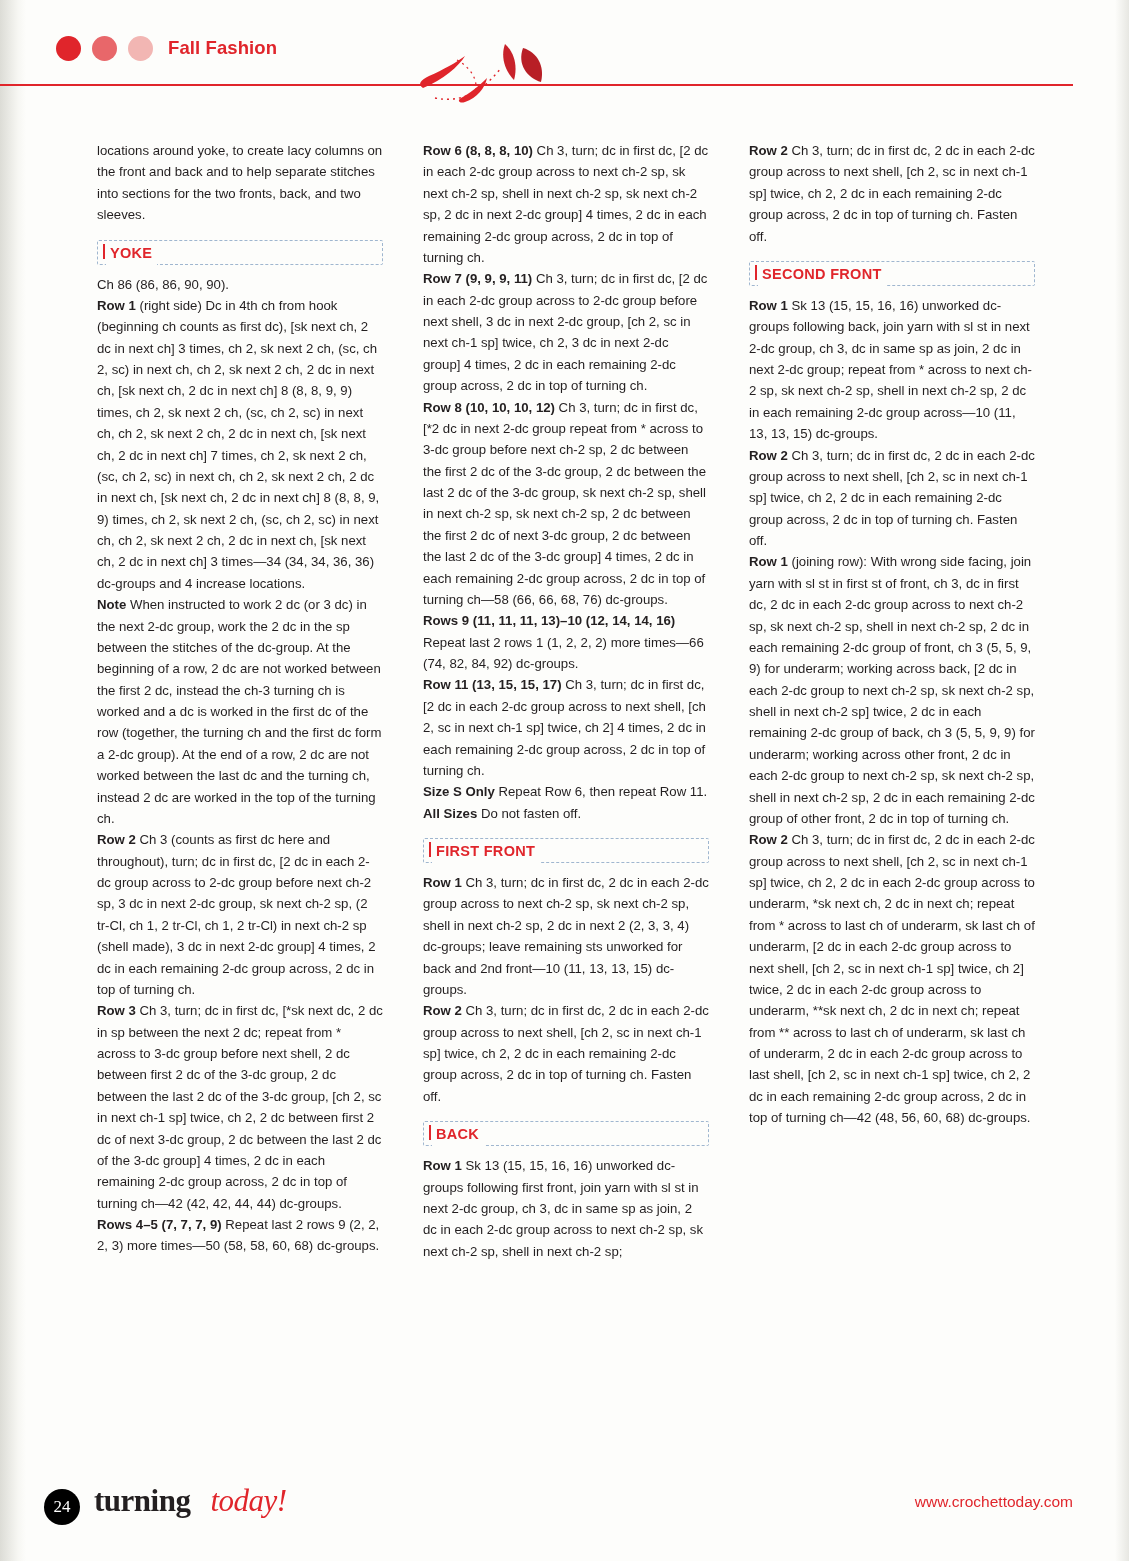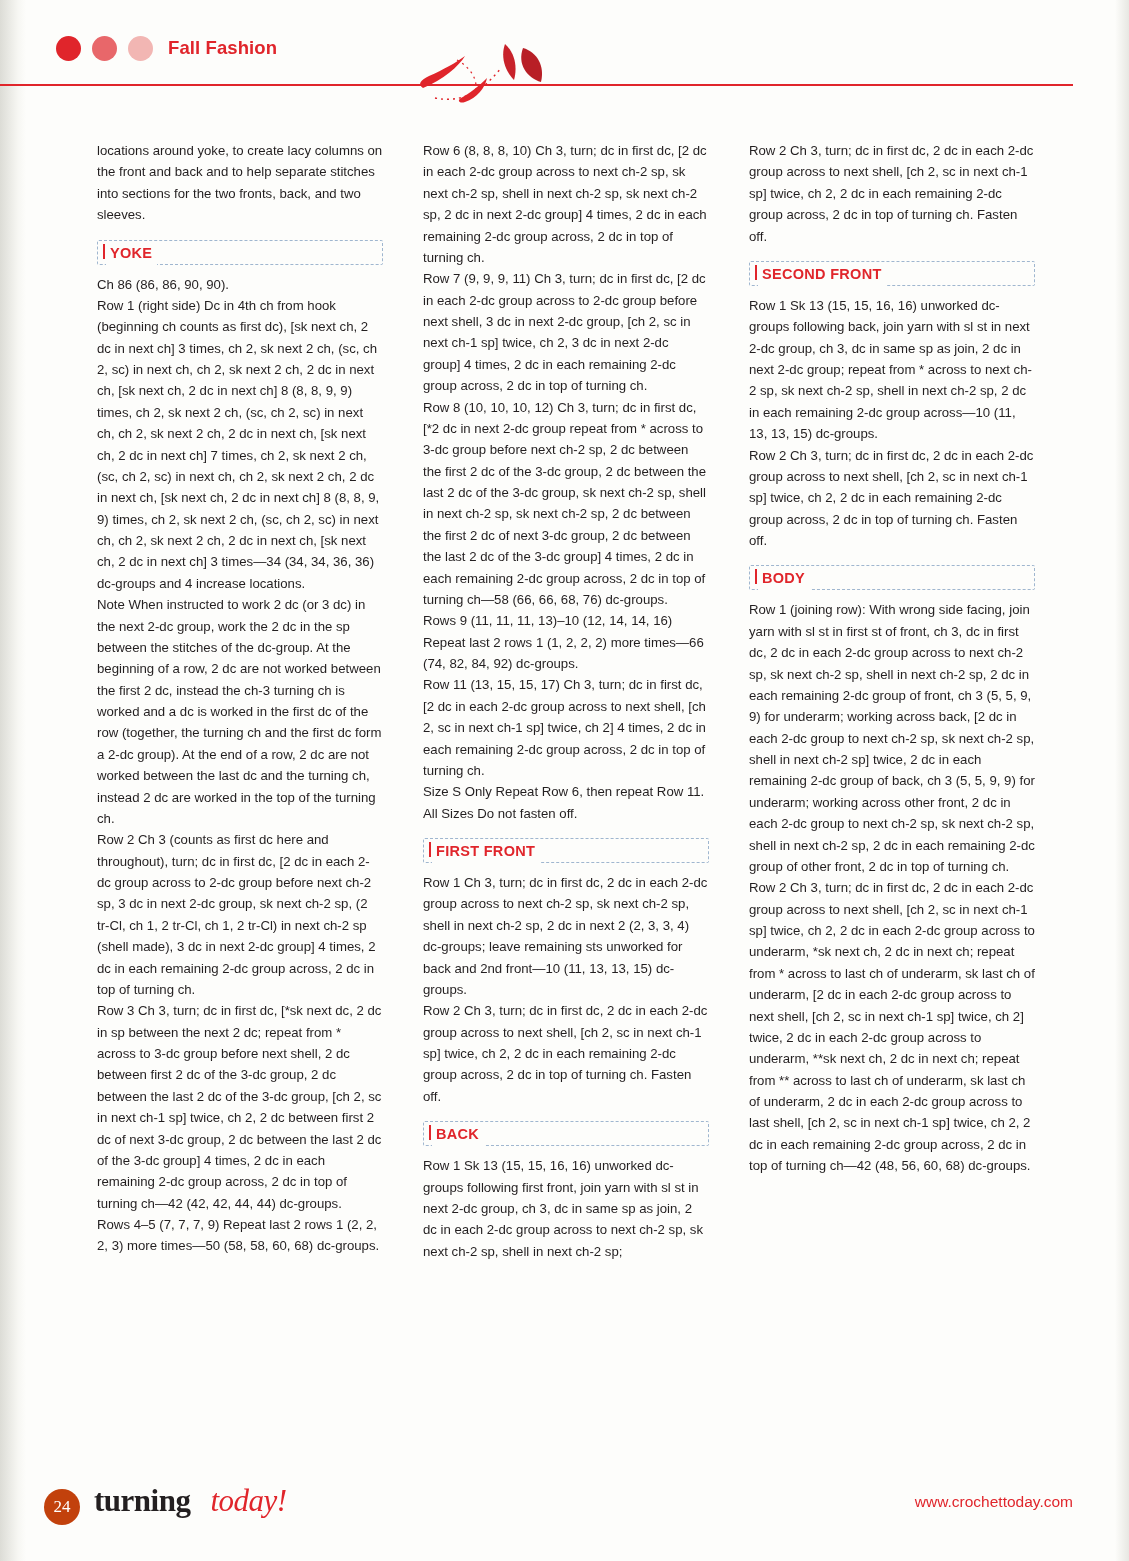--- a/index.html
+++ b/index.html
@@ -80,21 +80,21 @@
     font-size: 13.2px;
     line-height: 1.62;
     color: #231f20;
     text-align: left;
   }
   .col p {
     margin: 0 0 0 0;
   }
   .col p + p { margin-top: 0; }
   b, .lbl {
-    font-weight: normal;
+    font-weight: bold;
   }
   
   .hdr {
     position: relative;
     margin: 14px 0 9px 0;
     height: 25px;
     padding-left: 13px;
   }
   .hdr .box {
     position: absolute;
@@ -127,21 +127,21 @@
     left: 0; right: 0;
     bottom: 0;
     height: 90px;
   }
   .pagenum-circle {
     position: absolute;
     left: 44px;
     top: 18px;
     width: 36px; height: 36px;
     border-radius: 50%;
-    background: #c2410c;
+    background: #000000;
     color: #fff;
     font-size: 17px;
     display: flex;
     align-items: center;
     justify-content: center;
     font-family: "Liberation Serif", serif;
   }
   .logo {
     position: absolute;
     left: 94px;
@@ -211,21 +211,21 @@
         <div class="hdr">
           <div class="box"></div>
           <div class="tick"></div>
           <div class="txt">YOKE</div>
         </div>
         <p><span>Ch 86 (86, 86, 90, 90).</span></p>
         <p><b>Row 1</b><span> (right side) Dc in 4th ch from hook (beginning ch counts as first dc), [sk next ch, 2 dc in next ch] 3 times, ch 2, sk next 2 ch, (sc, ch 2, sc) in next ch, ch 2, sk next 2 ch, 2 dc in next ch, [sk next ch, 2 dc in next ch] 8 (8, 8, 9, 9) times, ch 2, sk next 2 ch, (sc, ch 2, sc) in next ch, ch 2, sk next 2 ch, 2 dc in next ch, [sk next ch, 2 dc in next ch] 7 times, ch 2, sk next 2 ch, (sc, ch 2, sc) in next ch, ch 2, sk next 2 ch, 2 dc in next ch, [sk next ch, 2 dc in next ch] 8 (8, 8, 9, 9) times, ch 2, sk next 2 ch, (sc, ch 2, sc) in next ch, ch 2, sk next 2 ch, 2 dc in next ch, [sk next ch, 2 dc in next ch] 3 times—34 (34, 34, 36, 36) dc-groups and 4 increase locations.</span></p>
         <p><b>Note</b><span> When instructed to work 2 dc (or 3 dc) in the next 2-dc group, work the 2 dc in the sp between the stitches of the dc-group. At the beginning of a row, 2 dc are not worked between the first 2 dc, instead the ch-3 turning ch is worked and a dc is worked in the first dc of the row (together, the turning ch and the first dc form a 2-dc group). At the end of a row, 2 dc are not worked between the last dc and the turning ch, instead 2 dc are worked in the top of the turning ch.</span></p>
         <p><b>Row 2</b><span> Ch 3 (counts as first dc here and throughout), turn; dc in first dc, [2 dc in each 2-dc group across to 2-dc group before next ch-2 sp, 3 dc in next 2-dc group, sk next ch-2 sp, (2 tr-Cl, ch 1, 2 tr-Cl, ch 1, 2 tr-Cl) in next ch-2 sp (shell made), 3 dc in next 2-dc group] 4 times, 2 dc in each remaining 2-dc group across, 2 dc in top of turning ch.</span></p>
         <p><b>Row 3</b><span> Ch 3, turn; dc in first dc, [*sk next dc, 2 dc in sp between the next 2 dc; repeat from * across to 3-dc group before next shell, 2 dc between first 2 dc of the 3-dc group, 2 dc between the last 2 dc of the 3-dc group, [ch 2, sc in next ch-1 sp] twice, ch 2, 2 dc between first 2 dc of next 3-dc group, 2 dc between the last 2 dc of the 3-dc group] 4 times, 2 dc in each remaining 2-dc group across, 2 dc in top of turning ch—42 (42, 42, 44, 44) dc-groups.</span></p>
-        <p><b>Rows 4–5 (7, 7, 7, 9)</b><span> Repeat last 2 rows 1 (2, 2, 2, 3) more times—50 (58, 58, 60, 68) dc-groups.</span></p>
+        <p><b>Rows 4–5 (7, 7, 7, 9)</b><span> Repeat last 2 rows 9 (2, 2, 2, 3) more times—50 (58, 58, 60, 68) dc-groups.</span></p>
       </div>
     <div class="col">
         <p><b>Row 6 (8, 8, 8, 10)</b><span> Ch 3, turn; dc in first dc, [2 dc in each 2-dc group across to next ch-2 sp, sk next ch-2 sp, shell in next ch-2 sp, sk next ch-2 sp, 2 dc in next 2-dc group] 4 times, 2 dc in each remaining 2-dc group across, 2 dc in top of turning ch.</span></p>
         <p><b>Row 7 (9, 9, 9, 11)</b><span> Ch 3, turn; dc in first dc, [2 dc in each 2-dc group across to 2-dc group before next shell, 3 dc in next 2-dc group, [ch 2, sc in next ch-1 sp] twice, ch 2, 3 dc in next 2-dc group] 4 times, 2 dc in each remaining 2-dc group across, 2 dc in top of turning ch.</span></p>
         <p><b>Row 8 (10, 10, 10, 12)</b><span> Ch 3, turn; dc in first dc, [*2 dc in next 2-dc group repeat from * across to 3-dc group before next ch-2 sp, 2 dc between the first 2 dc of the 3-dc group, 2 dc between the last 2 dc of the 3-dc group, sk next ch-2 sp, shell in next ch-2 sp, sk next ch-2 sp, 2 dc between the first 2 dc of next 3-dc group, 2 dc between the last 2 dc of the 3-dc group] 4 times, 2 dc in each remaining 2-dc group across, 2 dc in top of turning ch—58 (66, 66, 68, 76) dc-groups.</span></p>
         <p><b>Rows 9 (11, 11, 11, 13)–10 (12, 14, 14, 16)</b><span> Repeat last 2 rows 1 (1, 2, 2, 2) more times—66 (74, 82, 84, 92) dc-groups.</span></p>
         <p><b>Row 11 (13, 15, 15, 17)</b><span> Ch 3, turn; dc in first dc, [2 dc in each 2-dc group across to next shell, [ch 2, sc in next ch-1 sp] twice, ch 2] 4 times, 2 dc in each remaining 2-dc group across, 2 dc in top of turning ch.</span></p>
         <p><b>Size S Only</b><span> Repeat Row 6, then repeat Row 11.</span></p>
         <p><b>All Sizes</b><span> Do not fasten off.</span></p>
         <div class="hdr">
@@ -244,25 +244,20 @@
       </div>
     <div class="col">
         <p><b>Row 2</b><span> Ch 3, turn; dc in first dc, 2 dc in each 2-dc group across to next shell, [ch 2, sc in next ch-1 sp] twice, ch 2, 2 dc in each remaining 2-dc group across, 2 dc in top of turning ch. Fasten off.</span></p>
         <div class="hdr">
           <div class="box"></div>
           <div class="tick"></div>
           <div class="txt">SECOND FRONT</div>
         </div>
         <p><b>Row 1</b><span> Sk 13 (15, 15, 16, 16) unworked dc-groups following back, join yarn with sl st in next 2-dc group, ch 3, dc in same sp as join, 2 dc in next 2-dc group; repeat from * across to next ch-2 sp, sk next ch-2 sp, shell in next ch-2 sp, 2 dc in each remaining 2-dc group across—10 (11, 13, 13, 15) dc-groups.</span></p>
         <p><b>Row 2</b><span> Ch 3, turn; dc in first dc, 2 dc in each 2-dc group across to next shell, [ch 2, sc in next ch-1 sp] twice, ch 2, 2 dc in each remaining 2-dc group across, 2 dc in top of turning ch. Fasten off.</span></p>
-        <div class="hdr">
-          <div class="box"></div>
-          <div class="tick"></div>
-          <div class="txt">BODY</div>
-        </div>
         <p><b>Row 1</b><span> (joining row): With wrong side facing, join yarn with sl st in first st of front, ch 3, dc in first dc, 2 dc in each 2-dc group across to next ch-2 sp, sk next ch-2 sp, shell in next ch-2 sp, 2 dc in each remaining 2-dc group of front, ch 3 (5, 5, 9, 9) for underarm; working across back, [2 dc in each 2-dc group to next ch-2 sp, sk next ch-2 sp, shell in next ch-2 sp] twice, 2 dc in each remaining 2-dc group of back, ch 3 (5, 5, 9, 9) for underarm; working across other front, 2 dc in each 2-dc group to next ch-2 sp, sk next ch-2 sp, shell in next ch-2 sp, 2 dc in each remaining 2-dc group of other front, 2 dc in top of turning ch.</span></p>
         <p><b>Row 2</b><span> Ch 3, turn; dc in first dc, 2 dc in each 2-dc group across to next shell, [ch 2, sc in next ch-1 sp] twice, ch 2, 2 dc in each 2-dc group across to underarm, *sk next ch, 2 dc in next ch; repeat from * across to last ch of underarm, sk last ch of underarm, [2 dc in each 2-dc group across to next shell, [ch 2, sc in next ch-1 sp] twice, ch 2] twice, 2 dc in each 2-dc group across to underarm, **sk next ch, 2 dc in next ch; repeat from ** across to last ch of underarm, sk last ch of underarm, 2 dc in each 2-dc group across to last shell, [ch 2, sc in next ch-1 sp] twice, ch 2, 2 dc in each remaining 2-dc group across, 2 dc in top of turning ch—42 (48, 56, 60, 68) dc-groups.</span></p>
       </div>
   </div>
 
   <div class="footer">
     <div class="pagenum-circle">24</div>
     <div class="logo">
       <span>turning</span><span class="today">today!</span>
     </div>

